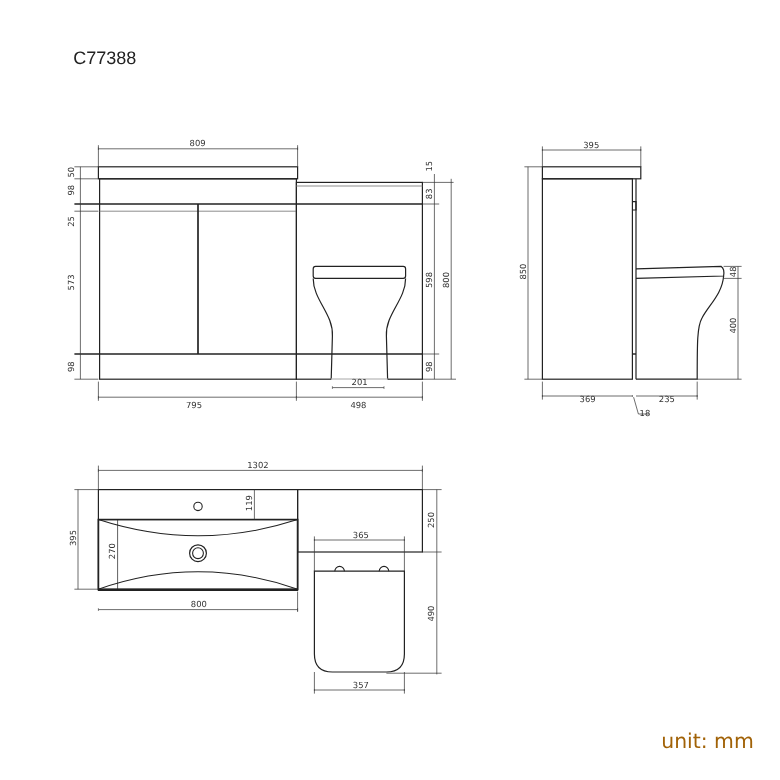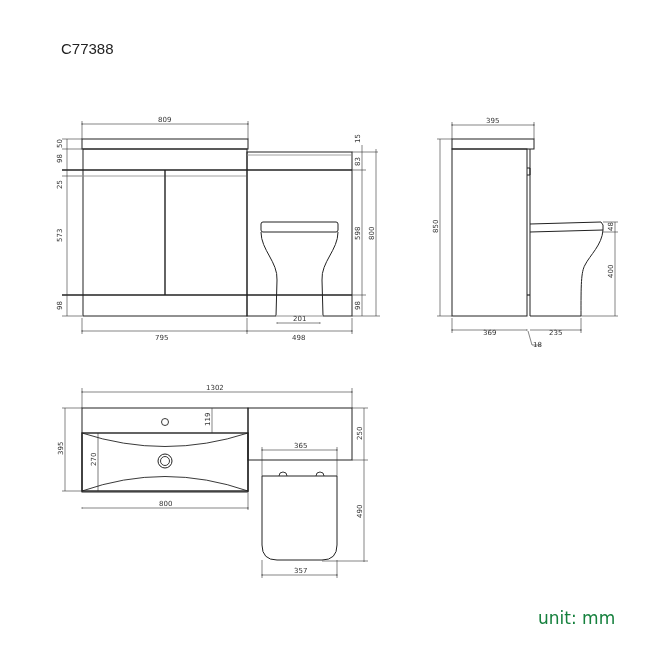--- a/index.html
+++ b/index.html
@@ -1,18 +1,18 @@
 <!DOCTYPE html>
 <html><head>
 <meta charset="utf-8">
 <style>
   html, body { margin: 0; padding: 0; background: #ffffff; }
   body { width: 650px; height: 650px; position: relative; overflow: hidden; font-family: "Liberation Sans", sans-serif; }
   .code { position: absolute; left: 27px; top: 40px; font-size: 15px; color: #222; font-family: "Liberation Sans", sans-serif; margin-left: 34px; }
-  .unit { position: absolute; left: 538px; top: 608px; font-size: 17px; color: #15803d; font-family: "DejaVu Sans", sans-serif; }
+  .unit { position: absolute; left: 551px; top: 608px; font-size: 17px; color: #a16207; font-family: "DejaVu Sans", sans-serif; }
   svg { position: absolute; left: 0; top: 0; }
   svg text { font-family: "DejaVu Sans", sans-serif; font-size: 7px; fill: #333; }
 </style>
 </head>
 <body>
 
 <div class="code">C77388</div>
 <div class="unit">unit: mm</div>
 
 <svg width="650" height="650" viewBox="0 0 650 650">

